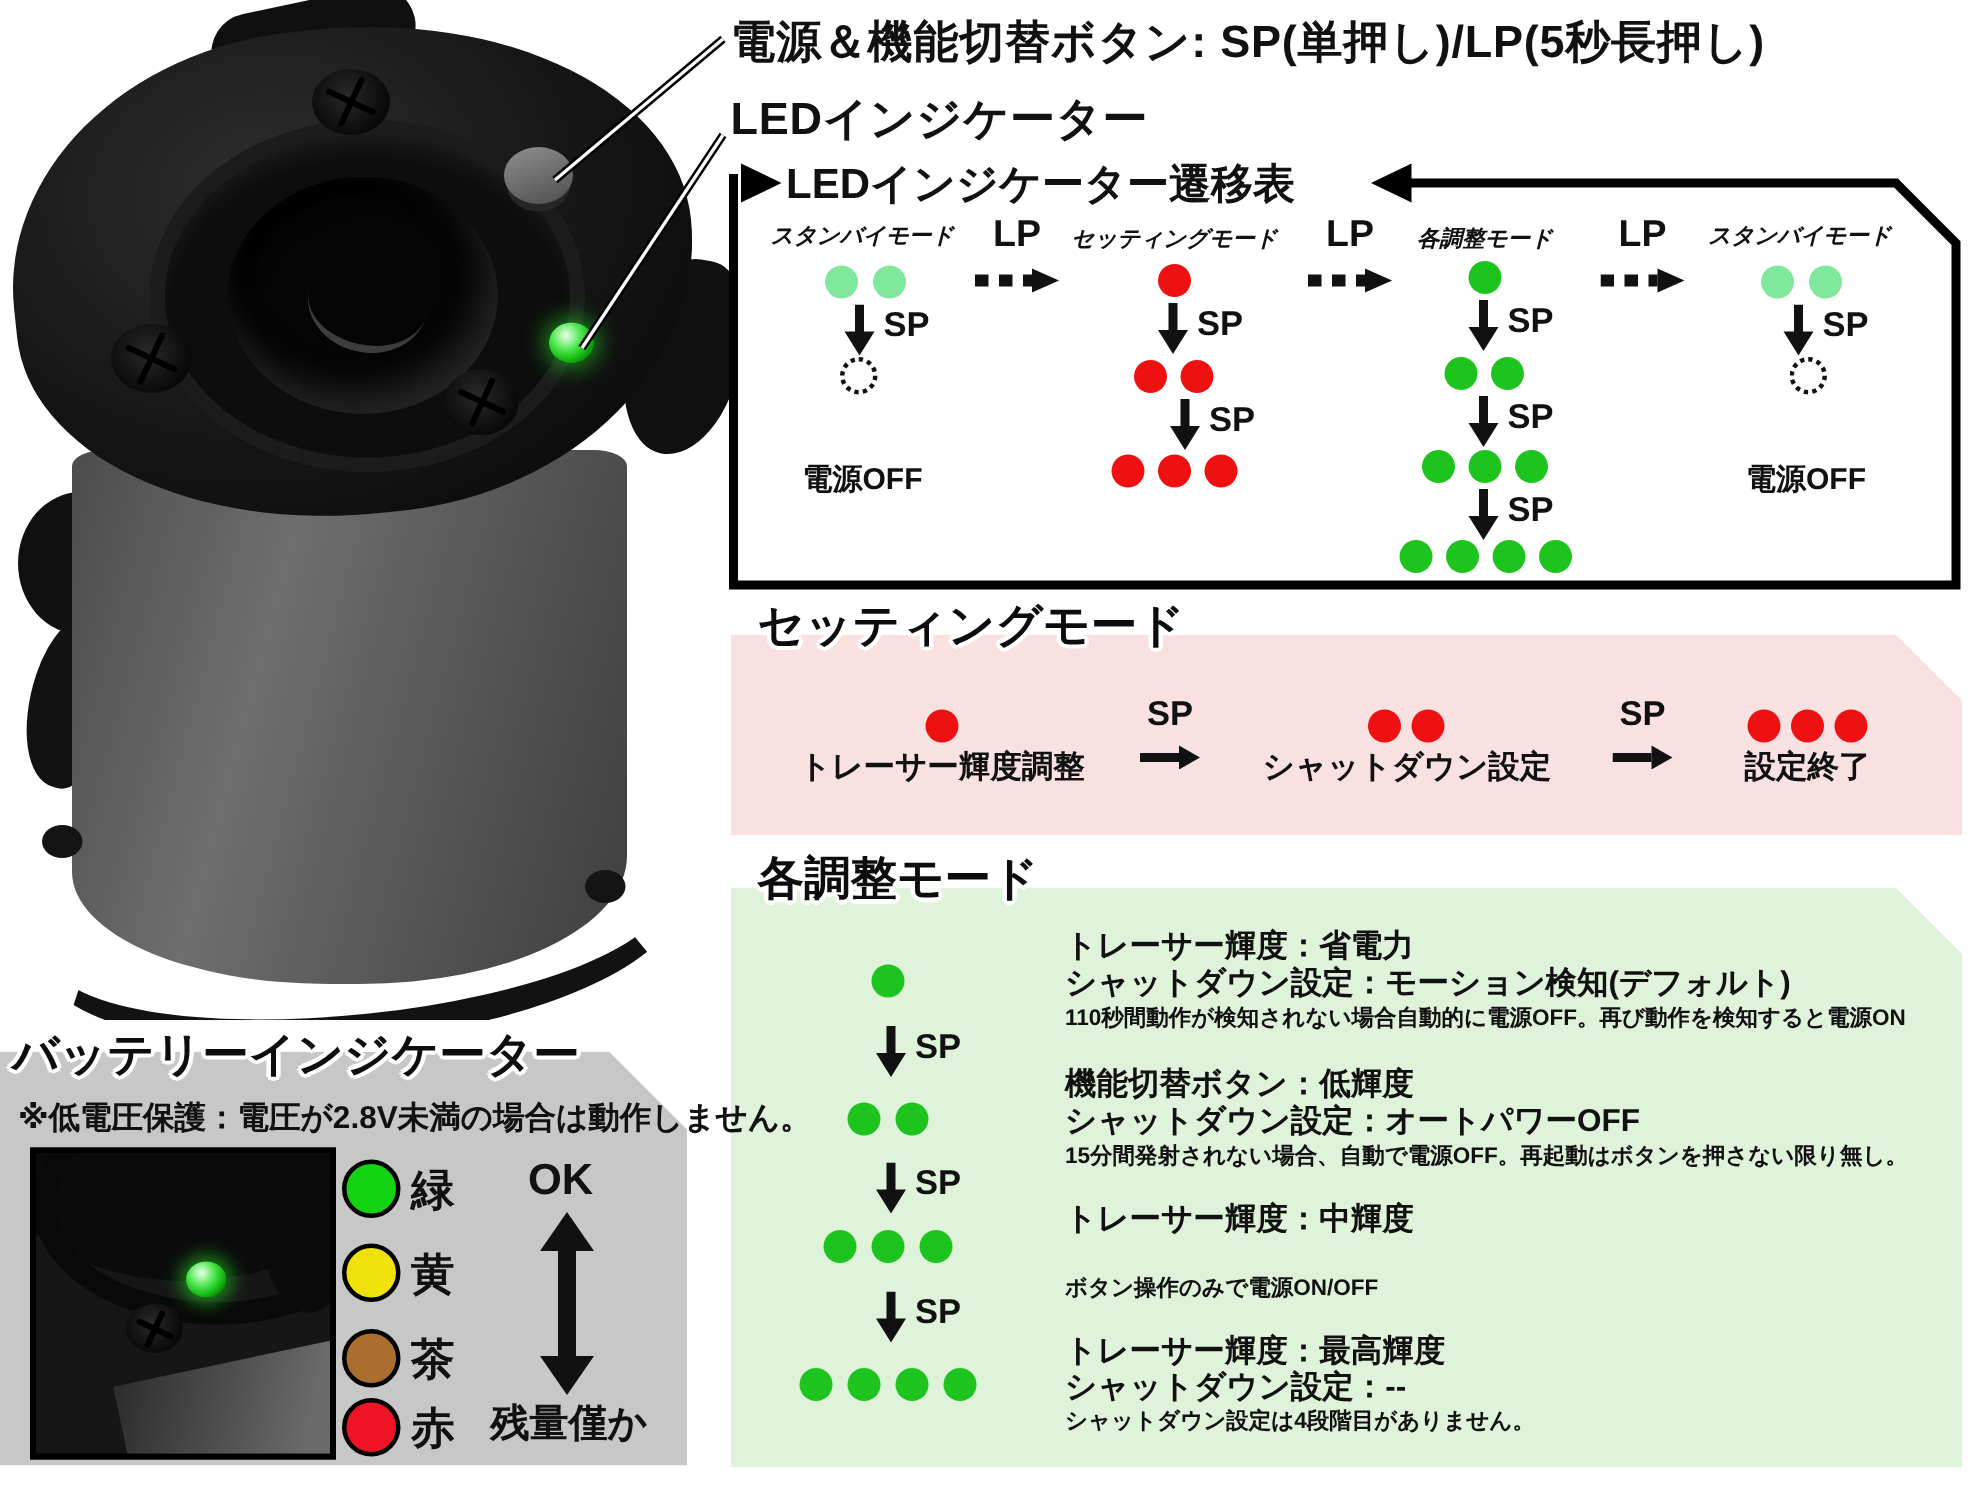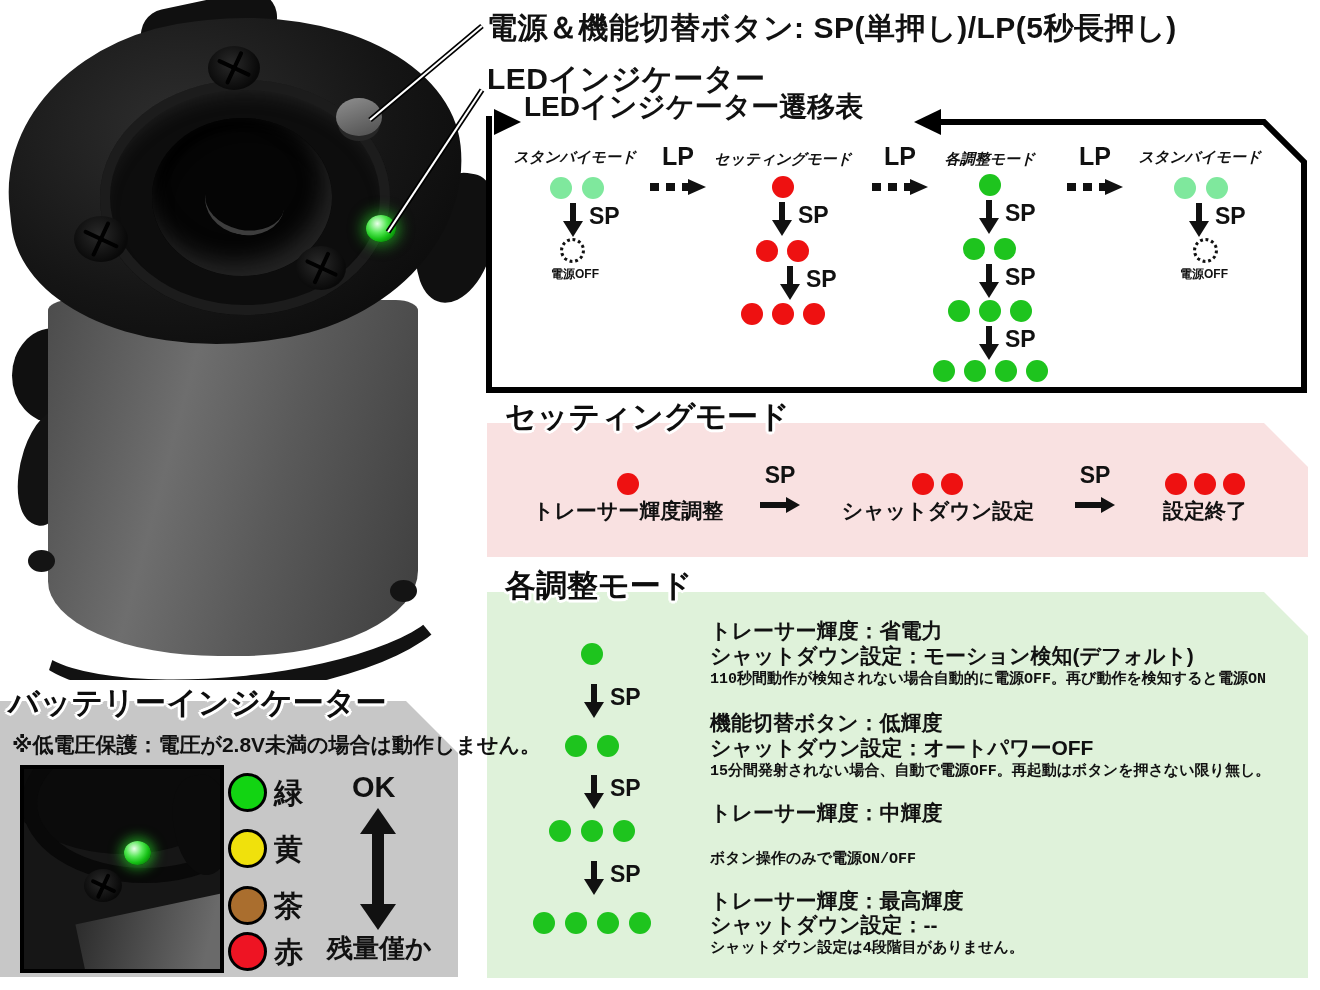--- a/index.html
+++ b/index.html
@@ -8,25 +8,25 @@
   .abs{position:absolute;}
   .cx{transform:translateX(-50%);white-space:nowrap;}
   .nw{white-space:nowrap;}
 
   
   .t-top{font-size:30px;letter-spacing:.5px;}
   .t-boxtitle{font-size:28px;}
   .t-colhead{font-size:15px;font-style:italic;}
   .t-lp{font-size:25px;}
   .t-sp{font-size:23px;}
-  .t-poff{font-size:12px;}
+  .t-poff{font-size:20px;margin-top:40px;}
   .t-bandhead{font-size:31px;}
   .t-plabel{font-size:21px;}
   .t-gline{font-size:21px;line-height:25px;}
-  .t-gnote{font-size:15px;font-family:Liberation Mono, monospace;}
+  .t-gnote{font-size:15px;}
   .t-warn{font-size:21px;}
   .t-legend{font-size:29px;}
   .t-low{font-size:26px;}
   .outlined{color:#0d0d0d;text-shadow:3px 0 0 #fff,-3px 0 0 #fff,0 3px 0 #fff,0 -3px 0 #fff,
             2px 2px 0 #fff,-2px 2px 0 #fff,2px -2px 0 #fff,-2px -2px 0 #fff;}
 
   
   .band{position:absolute;left:487px;width:821px;}
   .band-pink{top:423px;height:134px;background:var(--band-pink,#f9e1e1);
              clip-path:polygon(0 0,calc(100% - 44px) 0,100% 44px,100% 100%,0 100%);}
@@ -142,21 +142,21 @@
     <line x1="388" y1="232" x2="482" y2="90" stroke="#fff" stroke-width="2.2"></line>
 
     <path d="M489 116 L489 390 L1304 390 L1304 162 L1264 122 L938 122" fill="none" stroke="#000" stroke-width="6"></path>
     <polygon points="521,122 494,109 494,135" fill="#000"></polygon>
     <polygon points="914,122 941,109 941,135" fill="#000"></polygon>
   </svg>
 
   <div class="abs t-top z6" style="left:487px;top:8px">電源＆機能切替ボタン: SP(単押し)/LP(5秒長押し)</div>
   <div class="abs t-top z6" style="left:487px;top:59px">LEDインジケーター</div>
 
-  <div class="abs t-boxtitle z6" style="left:524px;top:88px">LEDインジケーター遷移表</div>
+  <div class="abs t-boxtitle z6" style="left:524px;top:104px">LEDインジケーター遷移表</div>
 
   <div class="abs t-colhead cx z6" style="left:575px;top:148px">スタンバイモード</div>
   <div class="dots g10 z6" style="left:550px;top:177px">
     <span class="dot pale"></span>
       <span class="dot pale"></span>
   </div>
   <div class="sp z6" style="left:562px;top:203px">
     <svg width="22" height="34" viewBox="0 0 22 34">
       <rect x="8" y="0" width="6" height="20" fill="#111"></rect>
         <polygon points="1,18 21,18 11,34" fill="#111"></polygon>

